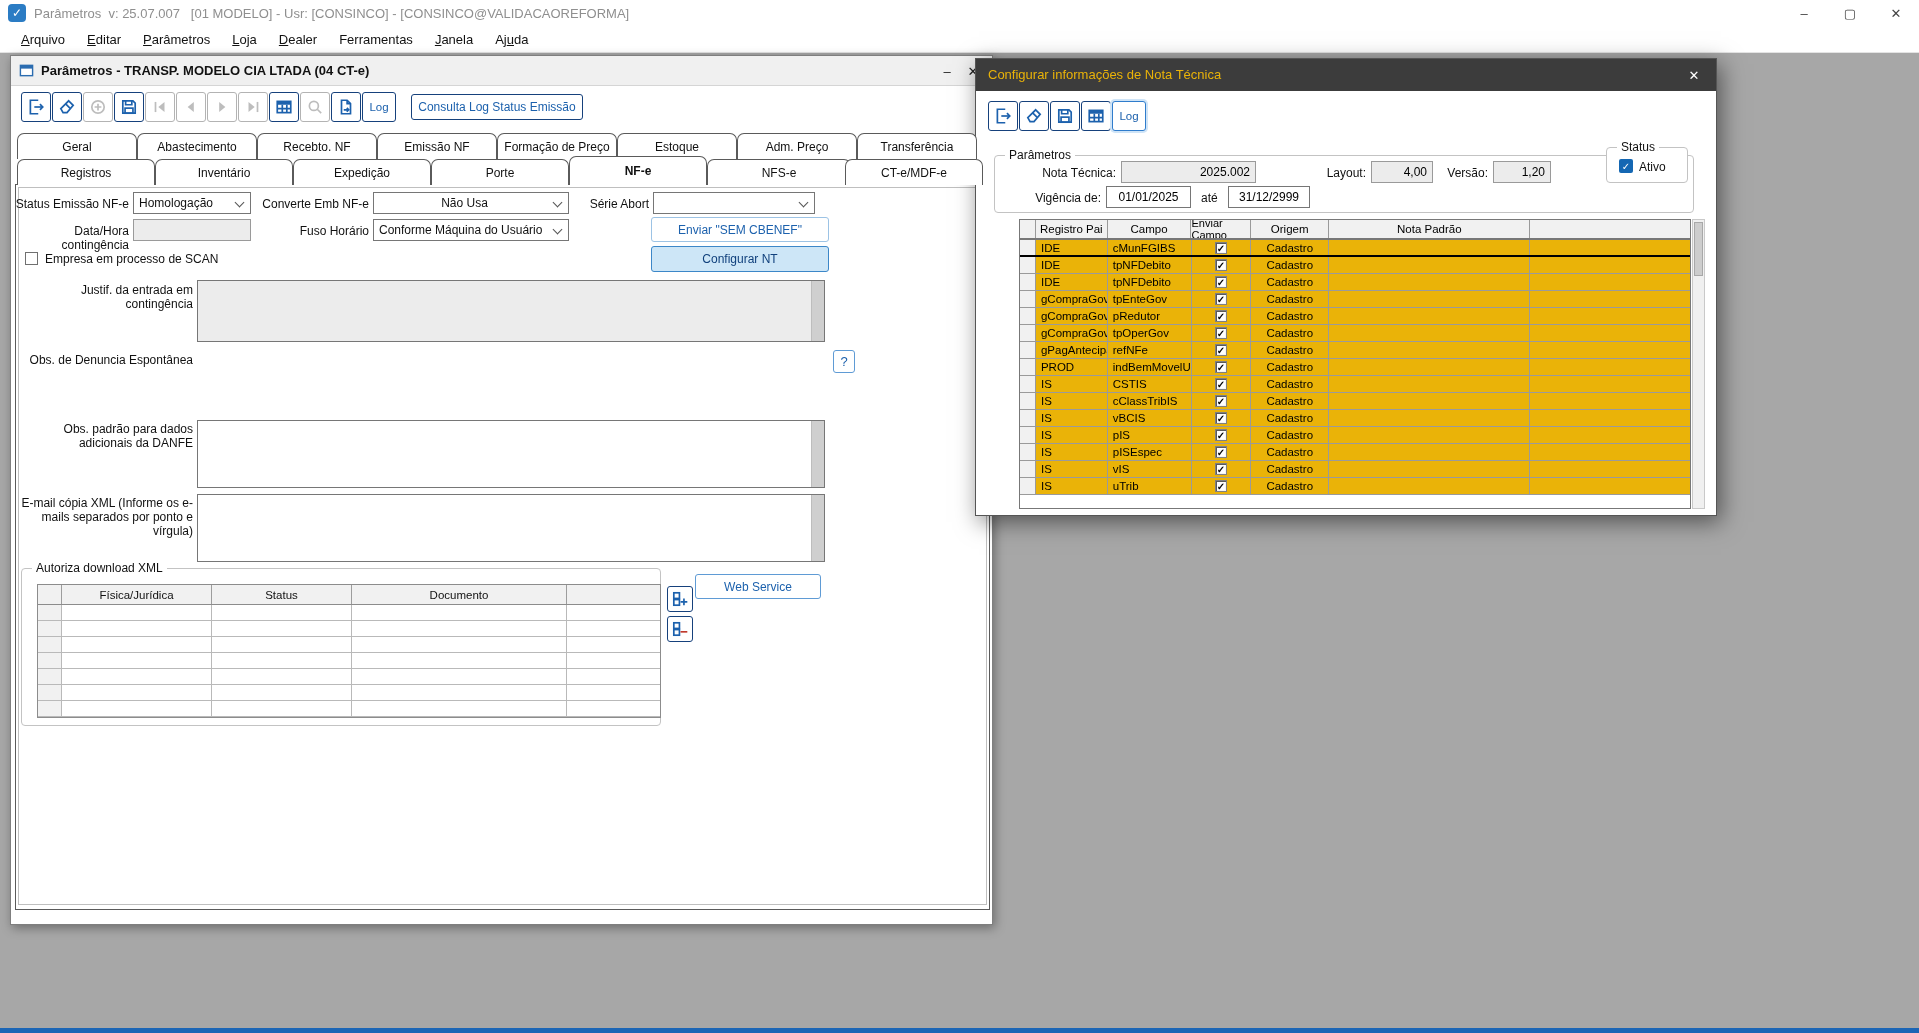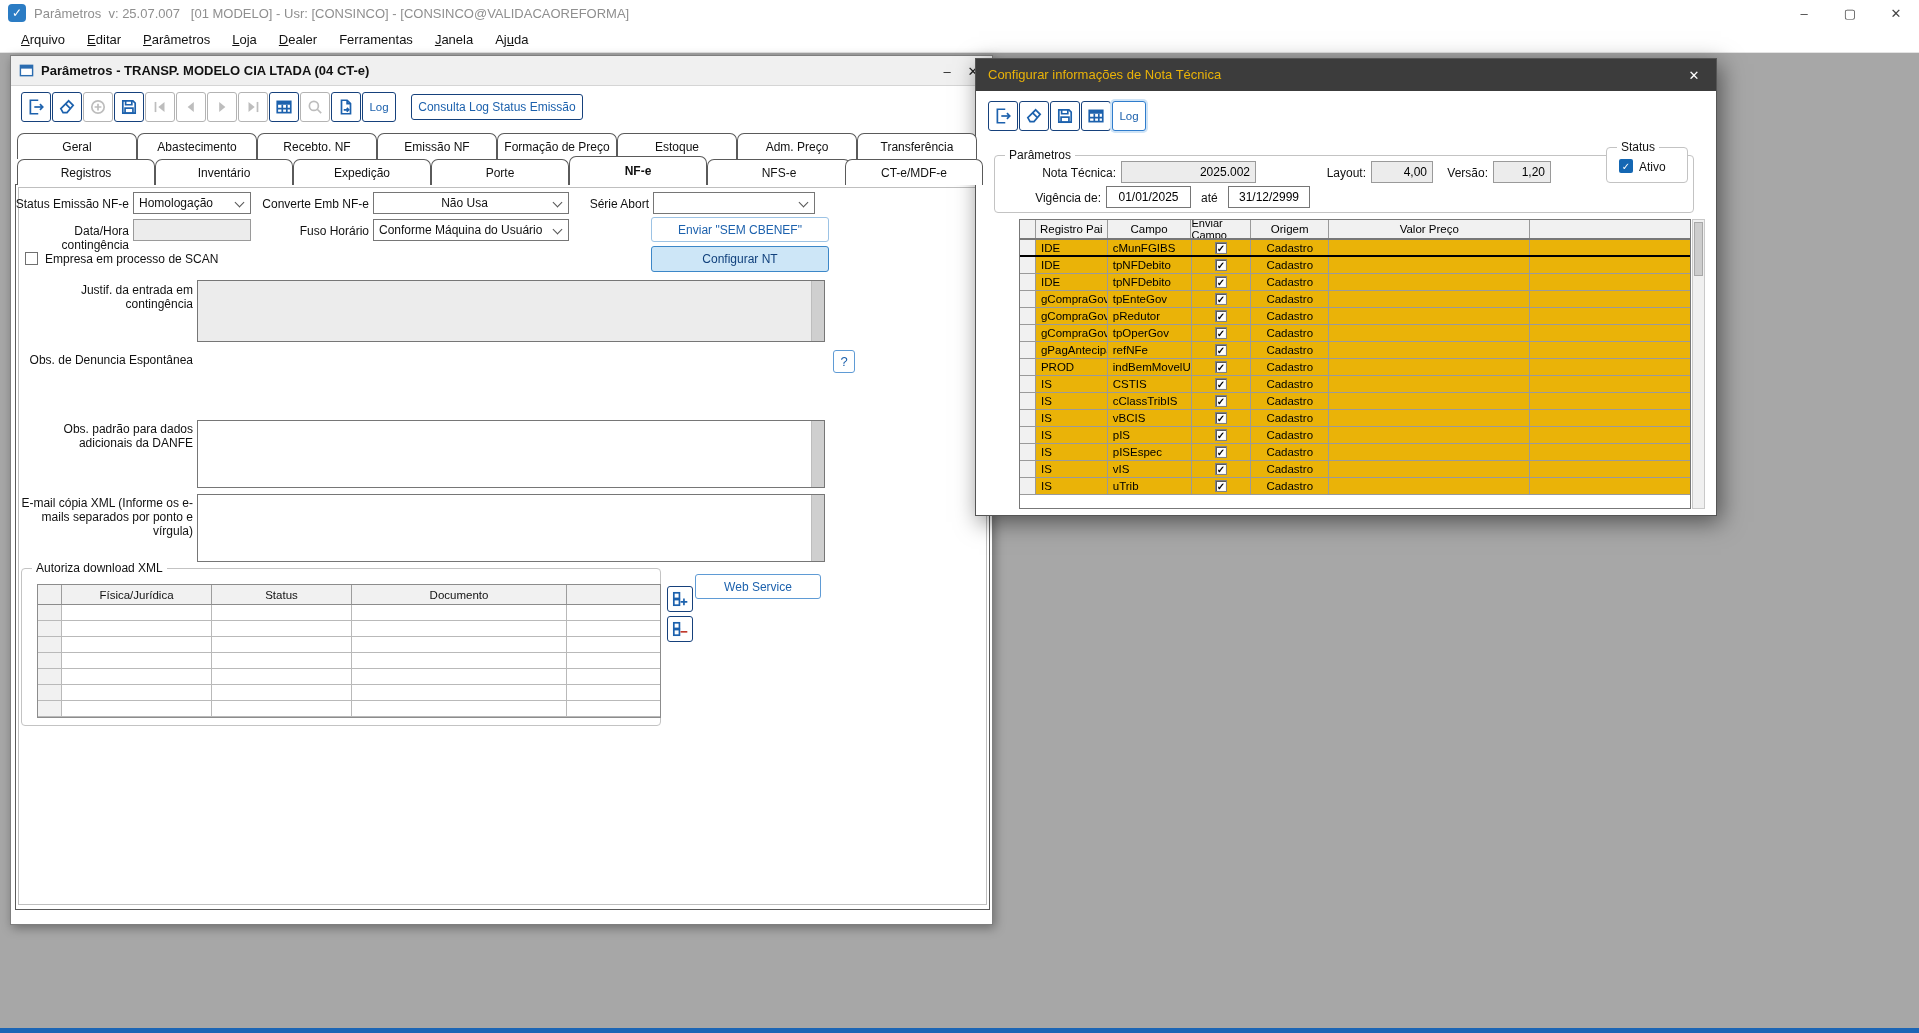--- a/index.html
+++ b/index.html
@@ -392,21 +392,21 @@
         <span class="lbl" style="left:32px; top:12px;">Ativo</span>
       </div>
 
       <div class="gtable" style="left:43px; top:160px; width:672px; height:290px; border-color:#777;">
         <div class="nt-head">
           <div class="ntc cen indcol" style="width:16px;"></div>
           <div class="ntc cen" style="width:72px;">Registro Pai</div>
           <div class="ntc cen" style="width:84px;">Campo</div>
           <div class="ntc cen" style="width:60px; font-size:11px;">Enviar Campo</div>
           <div class="ntc cen" style="width:78px;">Origem</div>
-          <div class="ntc cen" style="width:202px;">Valor Preço</div>
+          <div class="ntc cen" style="width:202px;">Nota Padrão</div>
           <div class="ntc cen" style="width:160px; border-right:none;"></div>
         </div>
         <div id="nt-rows">
             <div class="ntrow current">
               <div class="ntc cen indcol" style="width: 16px;"></div>
               <div class="ntc pad" style="width: 72px;">IDE</div>
               <div class="ntc pad" style="width: 84px;">cMunFGIBS</div>
               <div class="ntc cen" style="width: 60px;">
                 <span class="cb3d">✓</span>
               </div>

